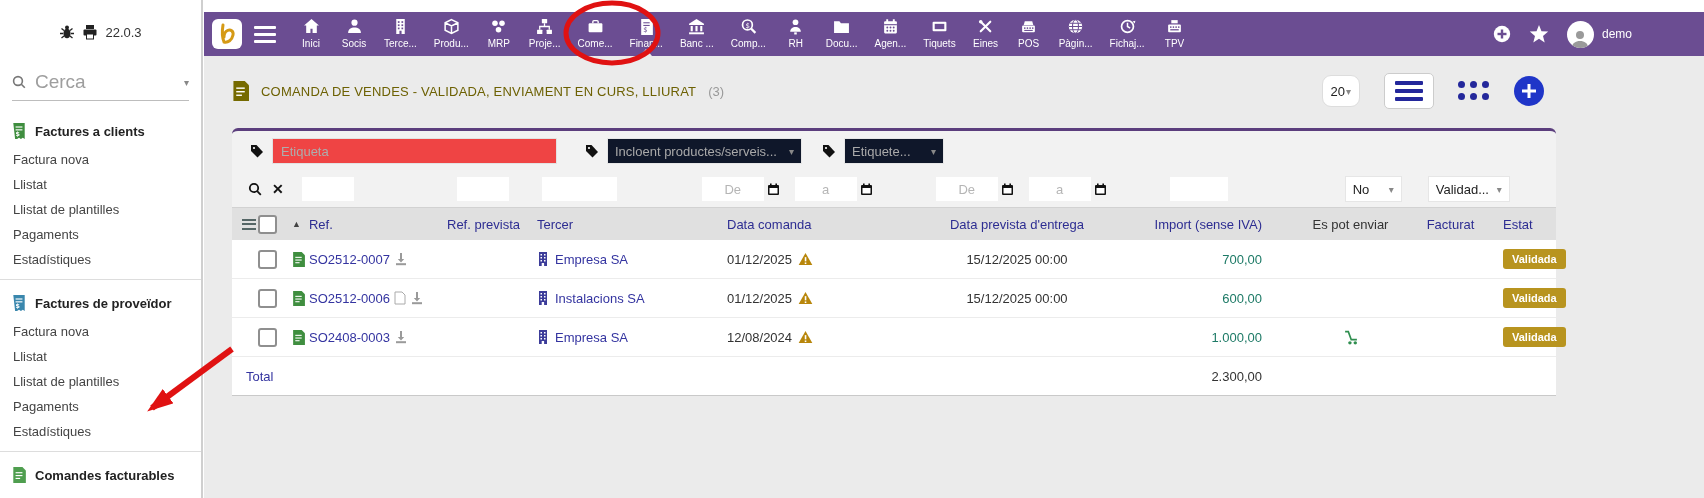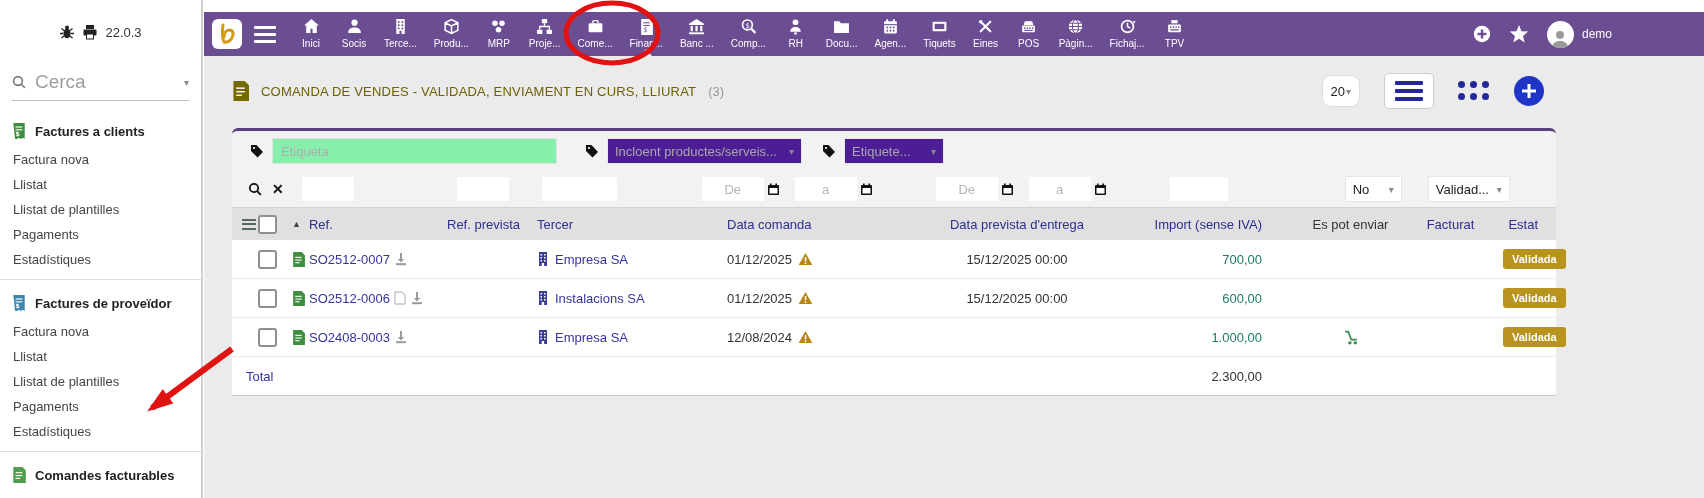--- a/index.html
+++ b/index.html
@@ -19,21 +19,21 @@
         display:flex;align-items:center;justify-content:center;}
   .hamburger{width:22px;margin-right:18px;cursor:pointer;flex:none;}
   .hamburger div{height:3px;background:#fff;margin:4px 0;border-radius:1px;}
   .nav-items{display:flex;align-items:flex-start;gap:9px;height:100%;}
   .nav-item{position:relative;display:flex;flex-direction:column;align-items:center;gap:3px;
             padding:6px 4px 0;min-width:34px;cursor:pointer;height:100%;box-sizing:border-box;}
   .nav-item .lbl{color:#fff;font-size:10px;white-space:nowrap;}
   .nav-item.active .caret{position:absolute;bottom:0;left:50%;transform:translateX(-50%);
             width:0;height:0;border-left:6px solid transparent;border-right:6px solid transparent;
             border-bottom:7px solid #ebebeb;}
-  .nav-right{margin-left:auto;display:flex;align-items:center;gap:18px;padding-right:92px;}
+  .nav-right{margin-left:auto;display:flex;align-items:center;gap:18px;padding-right:72px;}
   .nav-user{display:flex;align-items:center;gap:8px;color:#fff;font-size:12px;}
   .avatar{width:27px;height:27px;border-radius:50%;background:#fff;overflow:hidden;
           display:flex;align-items:flex-end;justify-content:center;}
 
   
   .sb-top{margin-top:20px;height:24px;display:flex;align-items:center;justify-content:center;gap:7px;color:#333;}
   .sb-search{margin:26px 12px 0;display:flex;align-items:center;gap:7px;
              border-bottom:1px solid #bdbdbd;padding-bottom:6px;}
   .sb-search input{border:none;outline:none;flex:1;font-size:19px;color:#333;background:transparent;
                    font-family:"Liberation Sans",sans-serif;min-width:0;}
@@ -62,24 +62,24 @@
   .plusbtn::before,.plusbtn::after{content:"";position:absolute;background:#fff;left:50%;top:50%;}
   .plusbtn::before{width:14px;height:3px;transform:translate(-50%,-50%);}
   .plusbtn::after{width:3px;height:14px;transform:translate(-50%,-50%);}
 
   
   .panel{position:absolute;left:232px;top:128px;width:1324px;background:#f2f2f2;
          border-top:3px solid #5b3e7d;border-radius:6px 6px 0 0;border-bottom:1px solid #c9c9c9;
          box-sizing:border-box;}
   .f-row1{height:40px;display:flex;align-items:center;}
   .f-row2{height:36px;display:flex;align-items:center;}
-  .tag-input{width:285px;height:26px;background:#86efac;border:1px solid #e2e2e2;box-sizing:border-box;
+  .tag-input{width:285px;height:26px;background:#ef4444;border:1px solid #e2e2e2;box-sizing:border-box;
              padding:0 8px;font-size:13px;color:#333;outline:none;font-family:"Liberation Sans",sans-serif;}
   .tag-input::placeholder{color:#adadad;}
-  .fselect{height:26px;background:#4c1d95;border:1px solid #e6e6e6;box-sizing:border-box;color:#a9a9a9;
+  .fselect{height:26px;background:#0f172a;border:1px solid #e6e6e6;box-sizing:border-box;color:#a9a9a9;
            display:flex;align-items:center;justify-content:space-between;padding:0 7px;cursor:pointer;font-size:13px;}
   .fselect .sv{overflow:hidden;white-space:nowrap;}
   .sinput{height:24px;background:#fff;border:none;outline:none;box-sizing:border-box;padding:0 6px;
           font-size:13px;font-family:"Liberation Sans",sans-serif;}
   .dinput{height:24px;background:#fff;border:none;outline:none;text-align:center;font-size:13px;
           color:#333;box-sizing:border-box;font-family:"Liberation Sans",sans-serif;}
   .dinput::placeholder{color:#b5b5b5;}
   .calbtn{margin-left:3px;cursor:pointer;}
   .xicon{color:#111;font-weight:bold;font-size:14px;cursor:pointer;}
   .rselect{height:26px;background:#fff;border:1px solid #e6e6e6;box-sizing:border-box;color:#222;
@@ -92,21 +92,21 @@
   .c1{width:26px;padding-left:10px;box-sizing:border-box;flex:none;}
   .c2{width:34px;flex:none;display:flex;align-items:center;}
   .c3{width:155px;flex:none;display:flex;align-items:center;gap:4px;}
   .c4{width:90px;flex:none;}
   .c5{width:190px;flex:none;display:flex;align-items:center;gap:6px;}
   .c6{width:195px;flex:none;display:flex;align-items:center;gap:6px;}
   .c7{width:190px;flex:none;text-align:center;}
   .c8{width:150px;flex:none;text-align:right;}
   .c9{width:95px;flex:none;display:flex;justify-content:center;padding-left:41px;}
   .c10{width:105px;flex:none;text-align:center;}
-  .c11{flex:1;text-align:right;padding-right:18px;}
+  .c11{flex:1;text-align:left;padding-right:18px;}
   .hdr-black{color:#333;}
   .sort{font-size:9px;color:#444;margin-right:4px;}
   .cb{width:15px;height:15px;border:2px solid #8f8f8f;border-radius:3px;background:#fff;cursor:pointer;}
   .listicon div{width:14px;height:2px;background:#566;margin:2.5px 0;}
   a.lnk{color:#3434a0;text-decoration:none;cursor:pointer;white-space:nowrap;}
   .amt{color:#1d7a66;}
   .badge{display:inline-block;background:#b8941f;color:#fff;font-weight:bold;font-size:11px;
          padding:4px 9px;border-radius:3px;}
   .t-total{height:38px;background:#fff;position:relative;display:flex;align-items:center;}
   .tot-lbl{margin-left:14px;color:#3434a0;}

